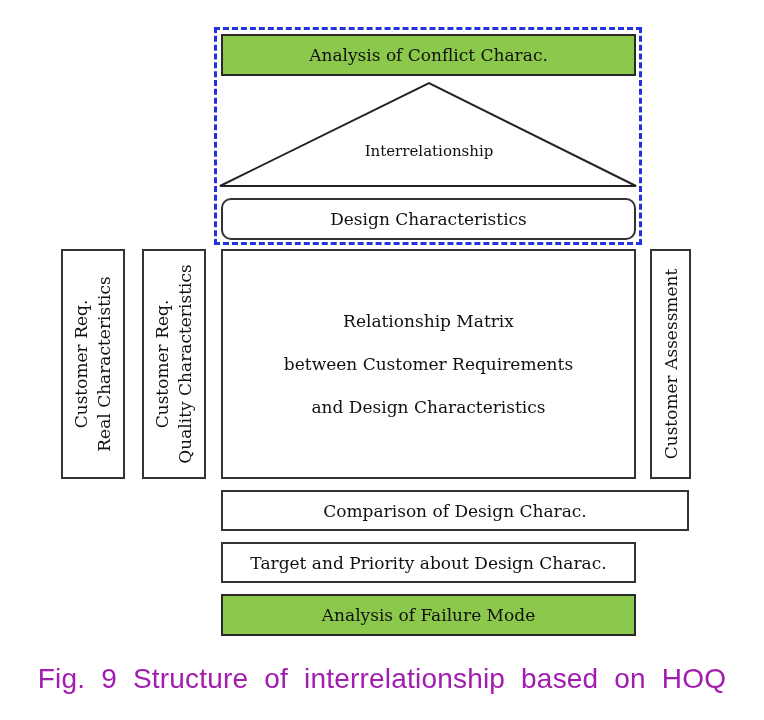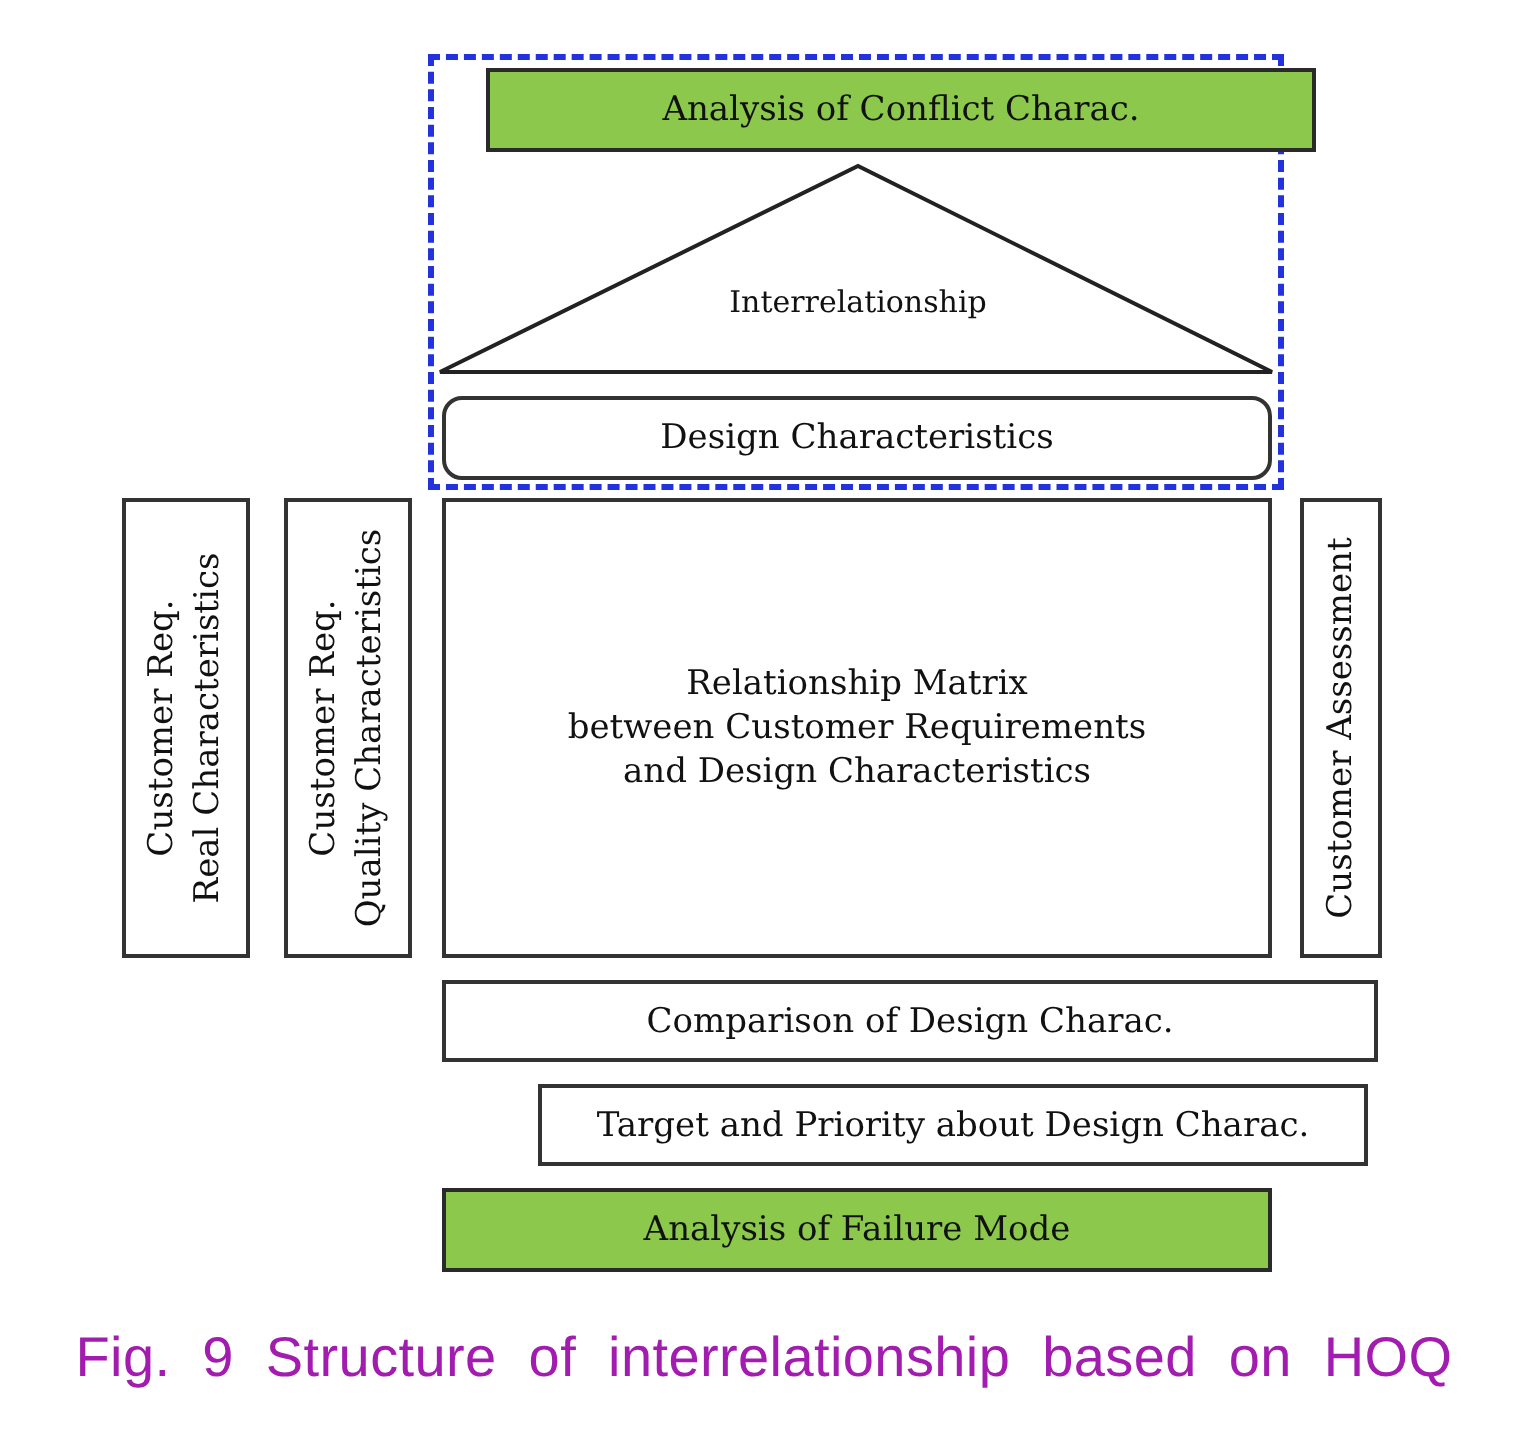--- a/index.html
+++ b/index.html
@@ -12,21 +12,21 @@
   #roof { position: absolute; left: 218px; top: 80px; }
   .roof-label { position: absolute; left: 222px; top: 142px; width: 414px; text-align: center; font-size: 15px; }
   .caption { position: absolute; left: 0; top: 663px; width: 764px; text-align: center; font-family: "Liberation Sans", sans-serif; font-size: 28px; word-spacing: 8px; letter-spacing: 0.2px; color: #a21caf; }
 </style>
 </head>
 <body>
 
 <div>
   <div class="dashed"></div>
 
-  <div class="box green" style="left:221px; top:34px; width:415px; height:42px;margin-left:22px;">
+  <div class="box green" style="left:221px; top:34px; width:415px; height:42px;">
     <span>Analysis of Conflict Charac.</span>
   </div>
 
   <svg id="roof" width="420" height="110">
     <polygon points="2,106 211,3 418,106" fill="#fff" stroke="#222" stroke-width="2"></polygon>
   </svg>
   <div class="roof-label">Interrelationship</div>
 
   <div class="box" style="left:221px; top:198px; width:415px; height:42px;border-radius:10px;">
     <span>Design Characteristics</span>
@@ -39,37 +39,37 @@
     </div>
   </div>
 
   <div class="vert" style="left:142px; top:249px; width:64px; height:230px;">
     <div class="vt">
       <div>Customer Req.</div>
       <div>Quality Characteristics</div>
     </div>
   </div>
 
-  <div class="box" style="left:221px; top:249px; width:415px; height:230px; flex-direction:column;">
+  <div class="box" style="left:221px; top:249px; width:415px; height:230px; flex-direction:column;gap:21px;">
     <div>Relationship Matrix</div>
     <div>between Customer Requirements</div>
     <div>and Design Characteristics</div>
   </div>
 
   <div class="vert" style="left:650px; top:249px; width:41px; height:230px;">
     <div class="vt">
       <div>Customer Assessment</div>
     </div>
   </div>
 
   <div class="box" style="left:221px; top:490px; width:468px; height:41px;">
     <span>Comparison of Design Charac.</span>
   </div>
 
-  <div class="box" style="left:221px; top:542px; width:415px; height:41px;margin-left:48px;">
+  <div class="box" style="left:221px; top:542px; width:415px; height:41px;">
     <span>Target and Priority about Design Charac.</span>
   </div>
 
   <div class="box green" style="left:221px; top:594px; width:415px; height:42px;">
     <span>Analysis of Failure Mode</span>
   </div>
 </div>
 
 <div class="caption">Fig. 9 Structure of interrelationship based on HOQ</div>
 

